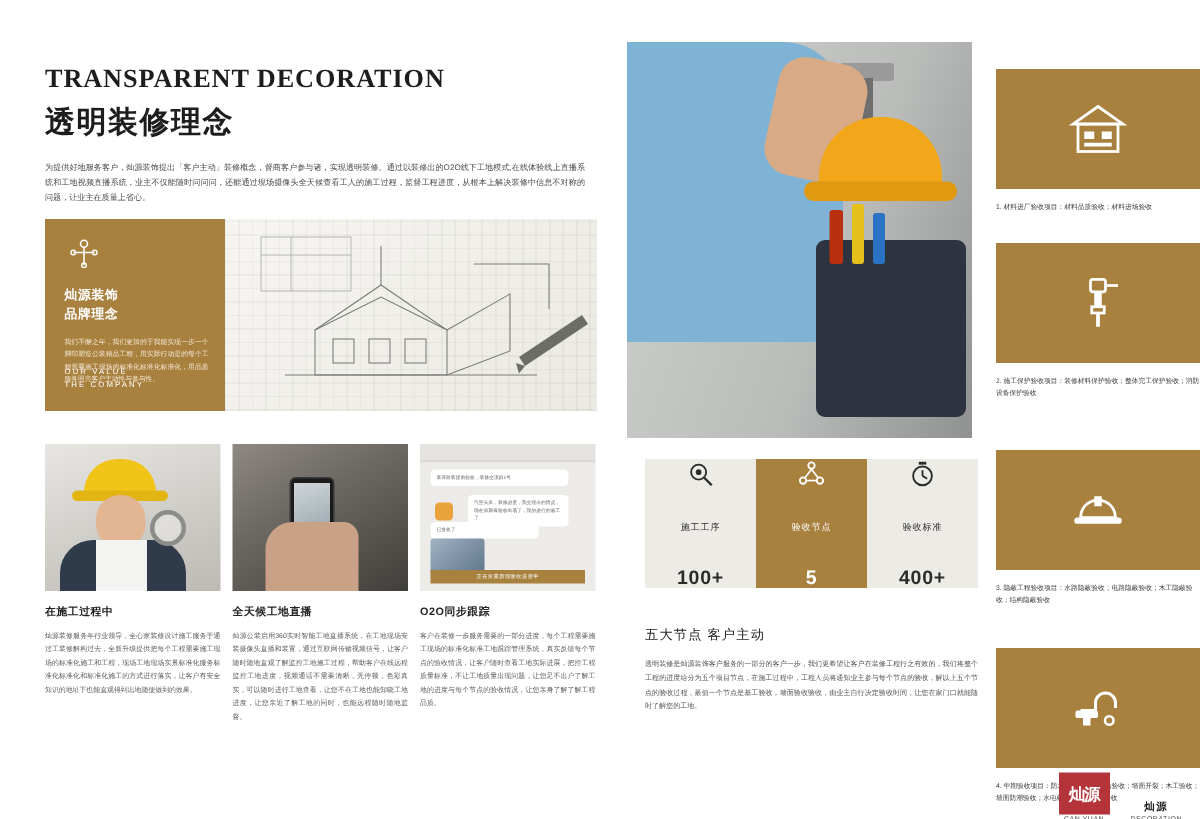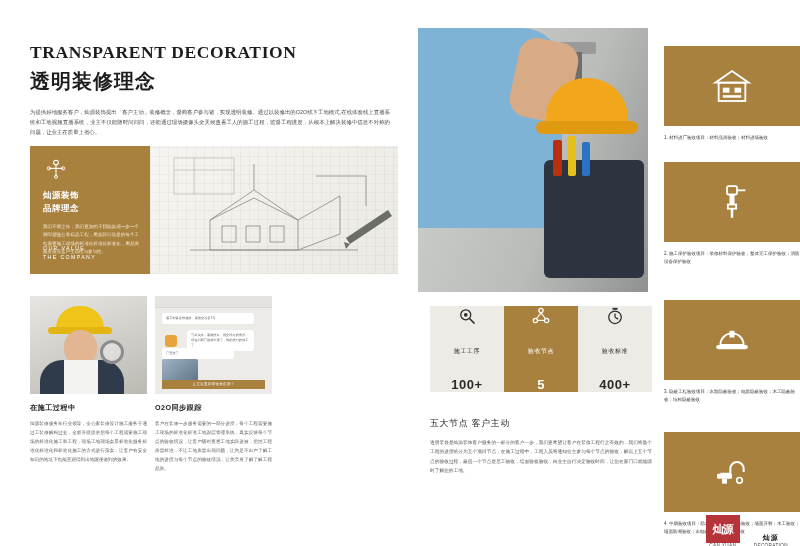--- a/index.html
+++ b/index.html
@@ -411,20 +411,29 @@
           <div class="brim"></div>
           <div class="face"></div>
           <div class="body"></div>
           <div class="shirt"></div>
           <div class="lens"></div>
         </div>
         <div class="card-title">在施工过程中</div>
         <div class="card-text">灿源装修服务年行业领导，全心家装修设计施工服务于通过工装修解构过去，全新升级提供把每个工程需要施工现场的标准化施工和工程，现场工地现场实景标准化服务标准化标准化和标准化施工的方式进行落实，让客户有安全知识的地址下也能直观得到出地随便做到的效果。</div>
       </div>
 
+      <div class="card">
+        <div class="card-img ph2">
+          <div class="phone"></div>
+          <div class="screen"></div>
+          <div class="hand"></div>
+        </div>
+        <div class="card-title">全天候工地直播</div>
+        <div class="card-text">灿源公装启用360实时智能工地直播系统，在工地现场安装摄像头直播和装置，通过互联网传输视频信号，让客户随时随地直观了解监控工地施工过程，帮助客户在线远程监控工地进度，视频通话不需要清晰，无停顿，色彩真实，可以随时进行工地查看，让您不在工地也能知晓工地进度，让您亲近了解工地的同时，也能远程随时随地监督。</div>
+      </div>
 
       <div class="card">
         <div class="card-img ph3">
           <div class="chat-top"></div>
           <div class="bubble b1">装养前装提前验收，装修交流群1号</div>
           <div class="bubble b2">气垫头来，装修进度，我交现今的情况，现在后期有验收出场了，我的进行的做工了</div>
           <div class="logo-dot"></div>
           <div class="bubble b3">已查收了</div>
           <div class="thumb"></div>
           <div class="tag">正在发重新现验收进度中</div>

